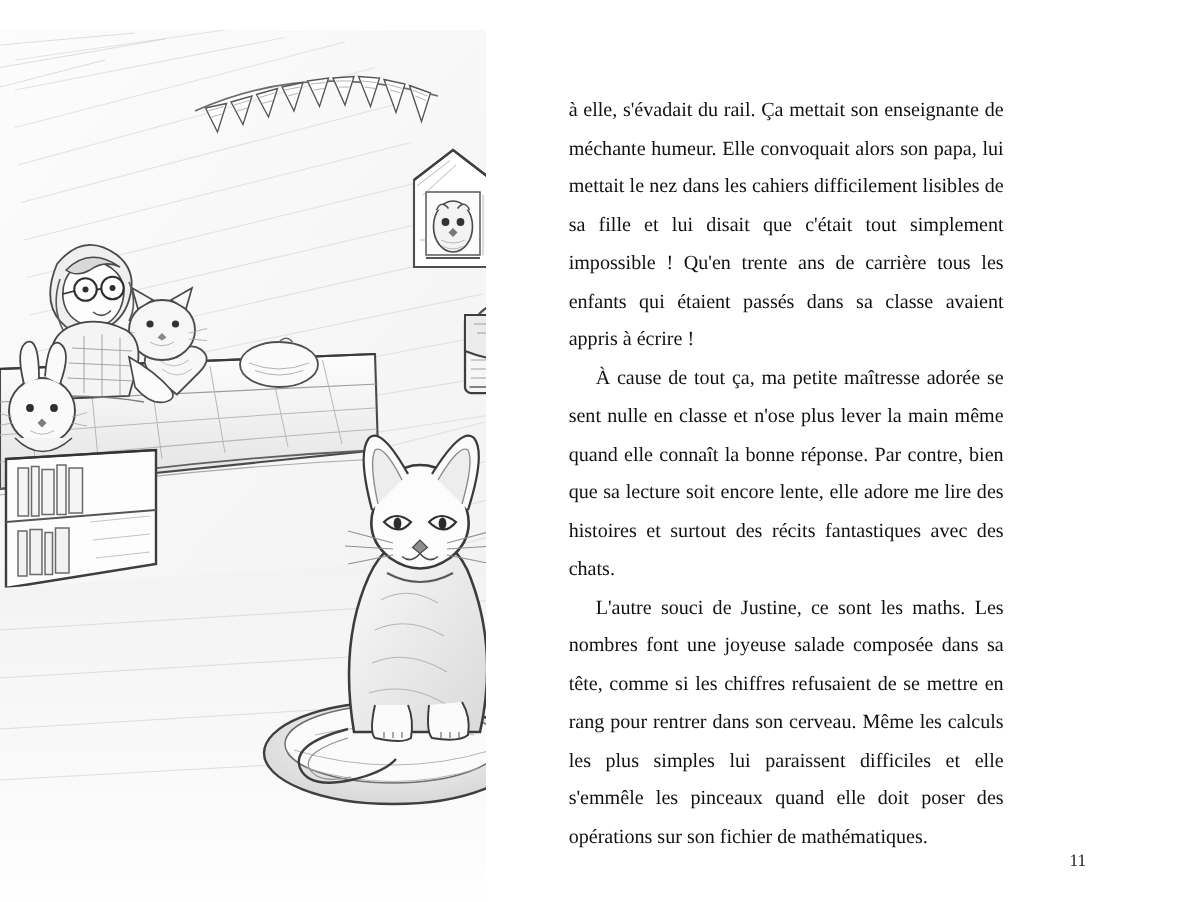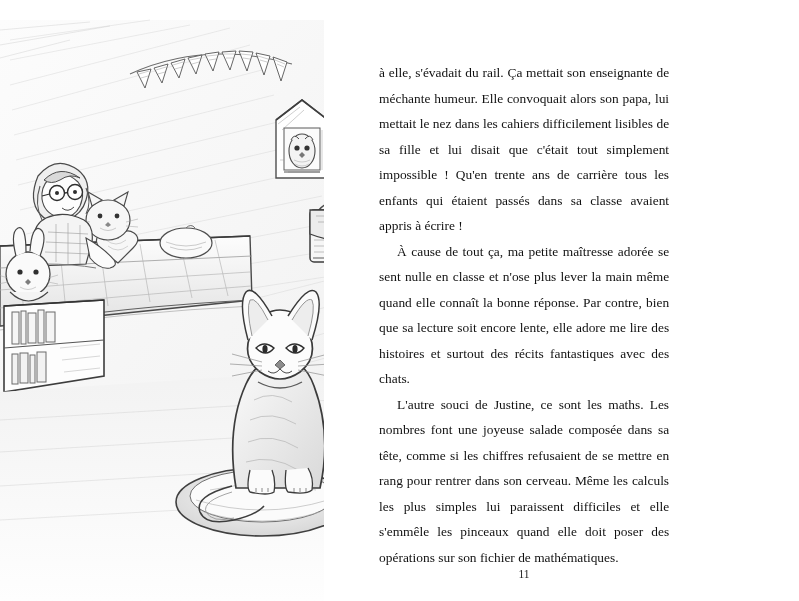--- a/index.html
+++ b/index.html
@@ -57,21 +57,21 @@
     hyphens: manual;
   }
   .para.indent {
     text-indent: 18px;
   }
   .folio {
     position: absolute;
     left: 0;
     top: 568px;
     width: 400px;
-    text-align: center;
+    text-align: right;
     font-size: 11.5px;
     color: #222222;
   }
 </style>
 </head>
 <body>
 
 <div class="spread">
 
   <div class="page-left">

